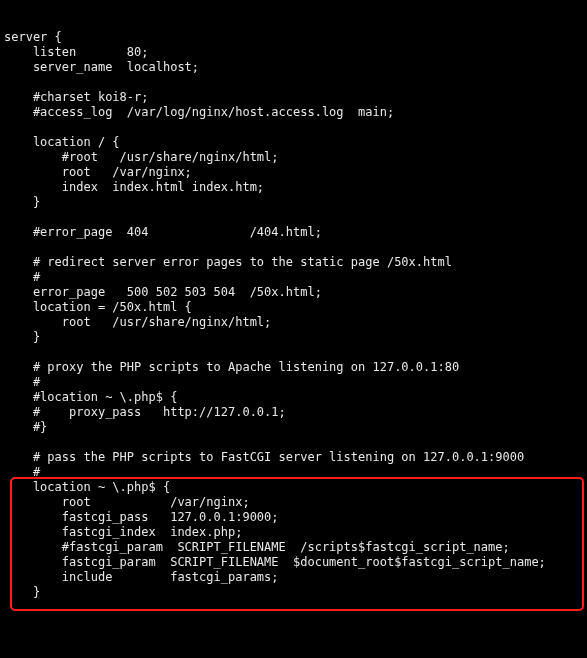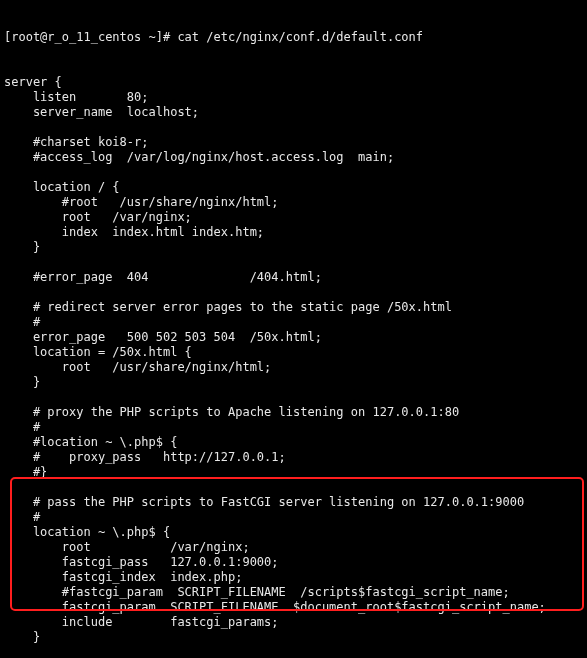--- a/index.html
+++ b/index.html
@@ -29,16 +29,15 @@
     position: absolute;
     border: 2px solid #ff1e1e;
     border-radius: 5px;
     pointer-events: none;
   }
 </style>
 </head>
 <body>
 
 <div class="terminal">
-  <span class="line">[root@r_o_11_centos ~]# cat /etc/nginx/conf.d/default.conf</span>
   <div id="body-lines"><span class="line">server {</span><span class="line">    listen       80;</span><span class="line">    server_name  localhost;</span><span class="line"></span><span class="line">    #charset koi8-r;</span><span class="line">    #access_log  /var/log/nginx/host.access.log  main;</span><span class="line"></span><span class="line">    location / {</span><span class="line">        #root   /usr/share/nginx/html;</span><span class="line">        root   /var/nginx;</span><span class="line">        index  index.html index.htm;</span><span class="line">    }</span><span class="line"></span><span class="line">    #error_page  404              /404.html;</span><span class="line"></span><span class="line">    # redirect server error pages to the static page /50x.html</span><span class="line">    #</span><span class="line">    error_page   500 502 503 504  /50x.html;</span><span class="line">    location = /50x.html {</span><span class="line">        root   /usr/share/nginx/html;</span><span class="line">    }</span><span class="line"></span><span class="line">    # proxy the PHP scripts to Apache listening on 127.0.0.1:80</span><span class="line">    #</span><span class="line">    #location ~ \.php$ {</span><span class="line">    #    proxy_pass   http://127.0.0.1;</span><span class="line">    #}</span><span class="line"></span><span class="line">    # pass the PHP scripts to FastCGI server listening on 127.0.0.1:9000</span><span class="line">    #</span><span class="line">    location ~ \.php$ {</span><span class="line">        root           /var/nginx;</span><span class="line">        fastcgi_pass   127.0.0.1:9000;</span><span class="line">        fastcgi_index  index.php;</span><span class="line">        #fastcgi_param  SCRIPT_FILENAME  /scripts$fastcgi_script_name;</span><span class="line">        fastcgi_param  SCRIPT_FILENAME  $document_root$fastcgi_script_name;</span><span class="line">        include        fastcgi_params;</span><span class="line">    }</span><span class="line"></span></div>
   <div class="callout" style="left: 10px; top: 477px; width: 570px; height: 130px;"></div>
 </div>
 
 </body></html>

